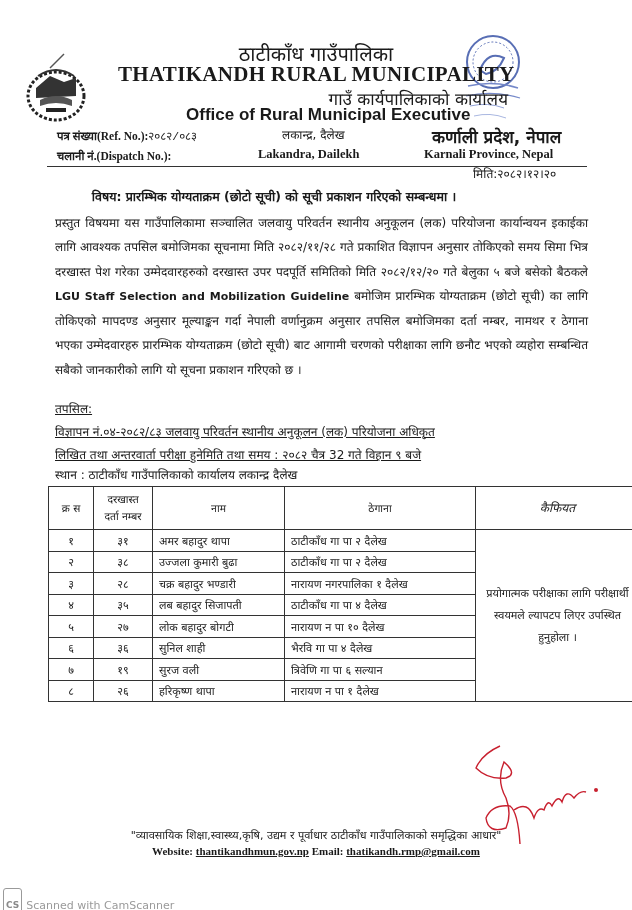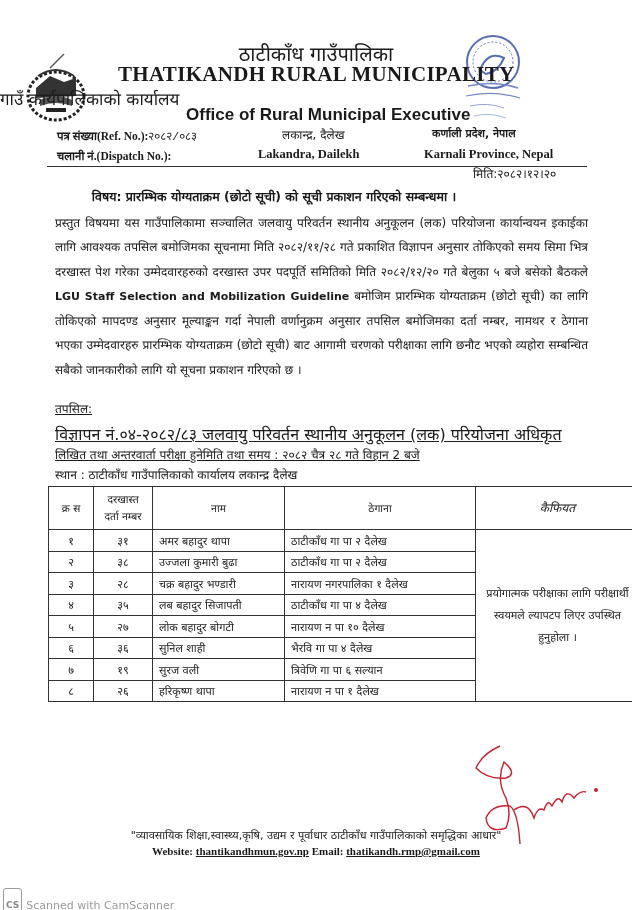--- a/index.html
+++ b/index.html
@@ -9,43 +9,43 @@
     font-family: "DejaVu Sans", sans-serif;
   }
   .abs { position: absolute; white-space: nowrap; }
   .serif { font-family: "Liberation Serif", "DejaVu Serif", serif; }
   .sans { font-family: "DejaVu Sans", sans-serif; }
 
   
   .logo { left: 20px; top: 52px; width: 72px; height: 72px; }
   .h-np-title { left: 0; width: 632px; text-align: center; top: 40px; font-size: 20px; font-weight: 500; }
   .h-en-title { left: 118px; top: 62px; font-size: 21px; font-weight: bold; letter-spacing: 0.3px; }
-  .h-np-office { left: 0; width: 508px; text-align: left; top: 87px; font-size: 17px; }
+  .h-np-office { left: 0; width: 508px; text-align: right; top: 87px; font-size: 17px; }
   .h-en-office { left: 186px; top: 105px; font-size: 17px; font-weight: bold; font-family: "Liberation Sans", sans-serif; }
   .stamp { left: 448px; top: 32px; width: 90px; height: 100px; opacity: 0.85; }
 
   .meta { font-size: 11.5px; font-weight: bold; }
   .ref { left: 57px; top: 128px; }
   .dispatch { left: 57px; top: 148px; }
   .place-np { left: 282px; top: 126px; font-size: 12px; }
   .place-en { left: 258px; top: 147px; font-size: 12.5px; font-weight: bold; }
-  .prov-np { left: 432px; top: 125px; font-size: 11px; font-weight: bold; }
+  .prov-np { left: 432px; top: 125px; font-size: 17px; font-weight: bold; }
   .prov-en { left: 424px; top: 147px; font-size: 12.5px; font-weight: bold; }
   .rule { left: 47px; top: 166px; width: 540px; height: 0; border-top: 1.2px solid #333; }
   .date { left: 473px; top: 165px; font-size: 12px; }
 
   
   .subject { left: 0; width: 548px; text-align: center; top: 188px; font-size: 12.5px; font-weight: bold; }
   .para {
     left: 55px; top: 211px; width: 533px; white-space: normal;
     font-size: 12px; line-height: 24.3px; text-align: justify; text-align-last: left;
   }
   .para b { font-family: "DejaVu Sans", sans-serif; font-weight: bold; font-size: 11px; }
   .tapasil { left: 55px; top: 400px; font-size: 12px; text-decoration: underline; }
-  .ad-line { left: 55px; top: 423px; font-size: 16px; text-decoration: underline; }
+  .ad-line { left: 55px; top: 423px; font-size: 12px; text-decoration: underline; }
   .exam-line { left: 55px; top: 446px; font-size: 12px; text-decoration: underline; }
   .venue { left: 55px; top: 466px; font-size: 12px; }
 
   
   table.shortlist {
     position: absolute; left: 48px; top: 486px; width: 592px;
     border-collapse: collapse; font-size: 11px;
   }
   table.shortlist th, table.shortlist td { border: 1px solid #333; padding: 0 6px; }
   table.shortlist th { height: 42px; font-weight: normal; text-align: center; font-size: 10.5px; line-height: 17px; }
@@ -112,21 +112,21 @@
   <span>मिति:</span><span>२०८२।१२।२०</span>
 </div>
 
 <div class="abs subject">विषय: प्रारम्भिक योग्यताक्रम (छोटो सूची) को सूची प्रकाशन गरिएको सम्बन्धमा ।</div>
 <div class="abs para">
   <span>प्रस्तुत विषयमा यस गाउँपालिकामा सञ्चालित जलवायु परिवर्तन स्थानीय अनुकूलन (लक) परियोजना कार्यान्वयन इकाईका लागि आवश्यक तपसिल बमोजिमका सूचनामा मिति २०८२/११/२८ गते प्रकाशित विज्ञापन अनुसार तोकिएको समय सिमा भित्र दरखास्त पेश गरेका उम्मेदवारहरुको दरखास्त उपर पदपूर्ति समितिको मिति २०८२/१२/२० गते बेलुका ५ बजे बसेको बैठकले </span><b>LGU Staff Selection and Mobilization Guideline</b><span> बमोजिम प्रारम्भिक योग्यताक्रम (छोटो सूची) का लागि तोकिएको मापदण्ड अनुसार मूल्याङ्कन गर्दा नेपाली वर्णानुक्रम अनुसार तपसिल बमोजिमका दर्ता नम्बर, नामथर र ठेगाना भएका उम्मेदवारहरु प्रारम्भिक योग्यताक्रम (छोटो सूची) बाट आगामी चरणको परीक्षाका लागि छनौट भएको व्यहोरा सम्बन्धित सबैको जानकारीको लागि यो सूचना प्रकाशन गरिएको छ ।</span>
 </div>
 
 <div class="abs tapasil">तपसिल:</div>
 <div class="abs ad-line">विज्ञापन नं.०४-२०८२/८३ जलवायु परिवर्तन स्थानीय अनुकूलन (लक) परियोजना अधिकृत</div>
-<div class="abs exam-line">लिखित तथा अन्तरवार्ता परीक्षा हुनेमिति तथा समय : २०८२ चैत्र २८ गते विहान 2 बजे</div>
+<div class="abs exam-line">लिखित तथा अन्तरवार्ता परीक्षा हुनेमिति तथा समय : २०८२ चैत्र 32 गते विहान ९ बजे</div>
 <div class="abs venue">स्थान : ठाटीकाँध गाउँपालिकाको कार्यालय लकान्द्र दैलेख</div>
 
 <table class="shortlist">
   <thead>
     <tr>
       <th class="c-sn">क्र स</th>
       <th class="c-reg">
         <div>दरखास्त</div>
         <div>दर्ता नम्बर</div>
       </th>

